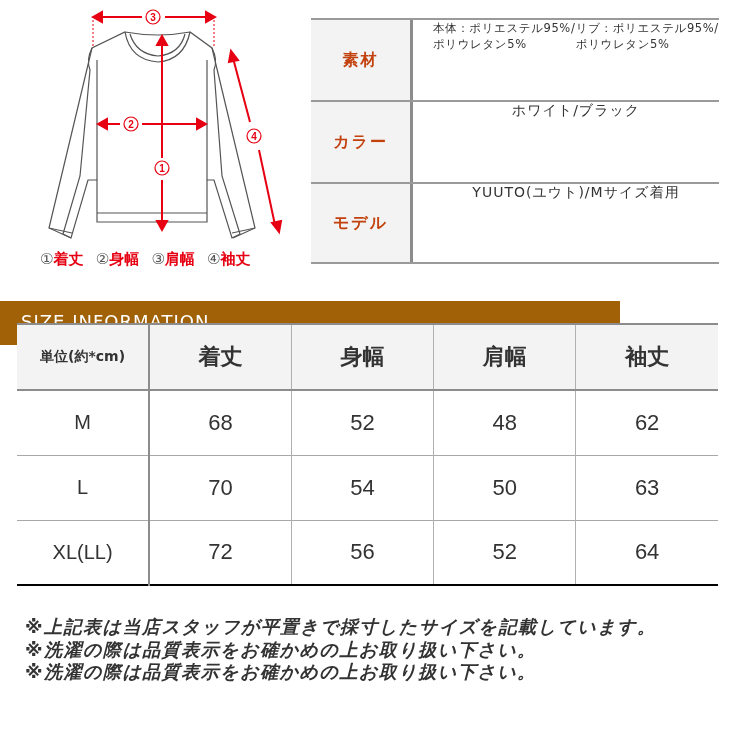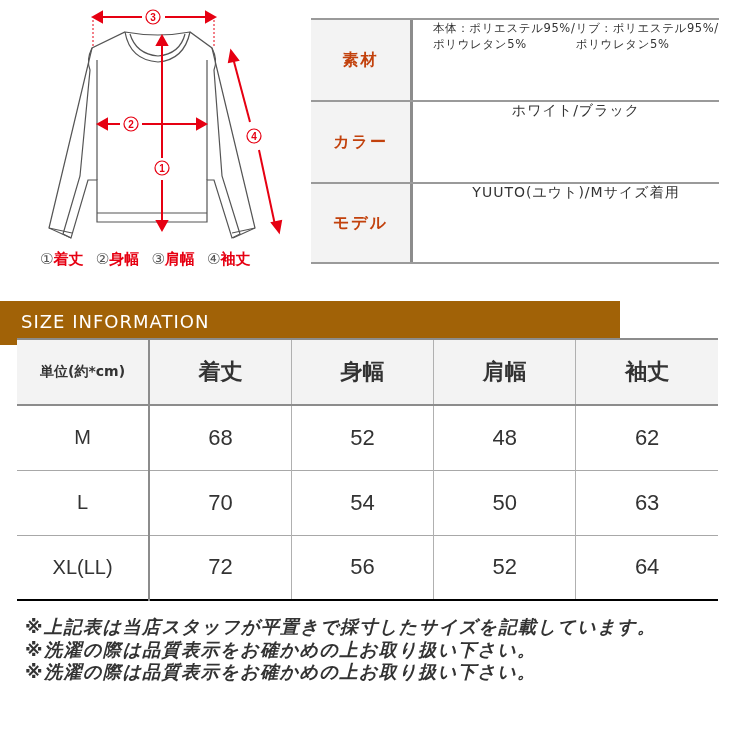--- a/index.html
+++ b/index.html
@@ -19,21 +19,21 @@
   .spec-row:last-child { border-bottom: 2px solid #9a9a9a; }
   .spec-label { width: 102px; background: #f3f3f3; border-right: 3px solid #8c8c8c; display: flex; align-items: center; justify-content: center; font-size: 16px; font-weight: bold; color: #c2410c; letter-spacing: 2px; }
   .spec-value { flex: 1; display: flex; flex-direction: row; justify-content: center; padding-left: 20px; font-size: 14px; color: #333333; letter-spacing: 1px; }
   .spec-value.small { font-size: 11.5px; line-height: 16px; letter-spacing: 0.6px; }
 
   
   .size-header { position: absolute; left: 0; top: 283px; width: 620px; height: 44px; background: #a16207; margin-top: 18px; }
   .size-header span { position: absolute; left: 21px; top: 10px; color: #ffffff; font-family: "DejaVu Sans", sans-serif; font-size: 18px; letter-spacing: 1px; }
 
   
-  .size-table { position: absolute; left: 17px; top: 338px; width: 701px; border-collapse: collapse; }
+  .size-table { position: absolute; left: 17px; top: 323px; width: 701px; border-collapse: collapse; }
   .size-table th, .size-table td { text-align: center; color: #333333; }
   .size-table thead tr { background: #f3f3f3; height: 66px; border-top: 2px solid #8c8c8c; border-bottom: 2px solid #8c8c8c; }
   .size-table th { font-size: 22px; font-weight: bold; }
   .size-table th.unit { font-size: 14px; font-weight: bold; width: 132px; }
   .size-table tbody tr { height: 65px; border-bottom: 1.5px solid #a8a8a8; }
   .size-table tbody tr:last-child { border-bottom: 2px solid #000000; }
   .size-table td { font-family: "Liberation Sans", sans-serif; font-size: 22px; }
   .size-table td.size { font-size: 20px; }
   .size-table th + th, .size-table td + td { border-left: 1.5px solid #b0b0b0; }
   .size-table th.unit, .size-table td.size { border-right: 2.5px solid #8c8c8c; }

